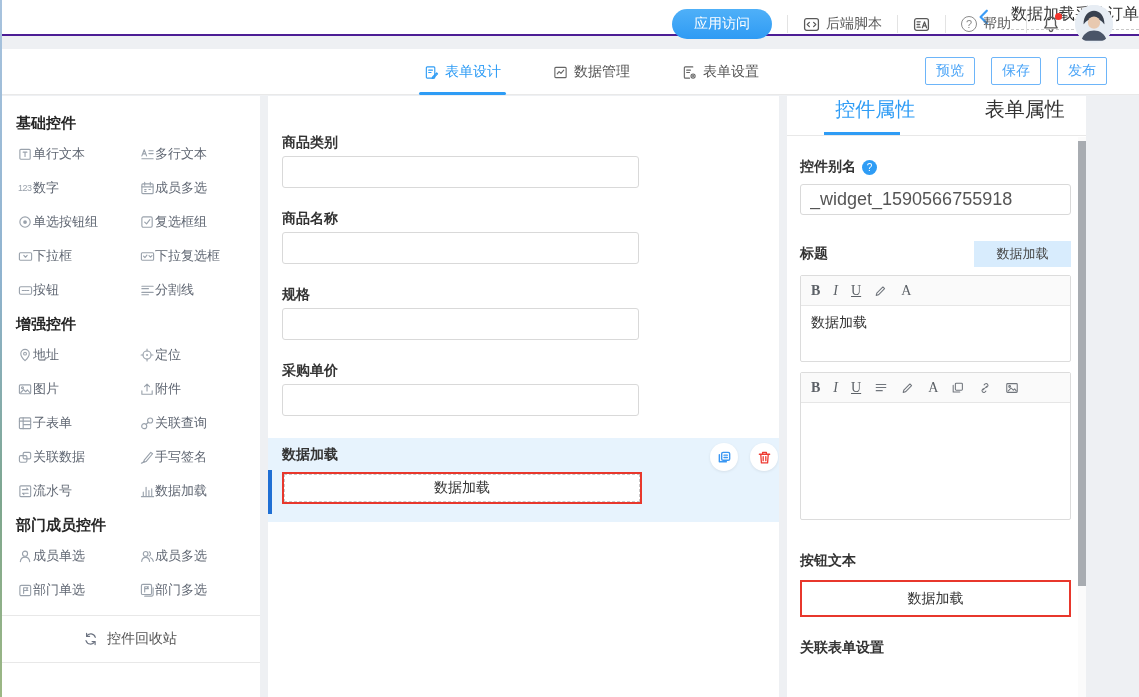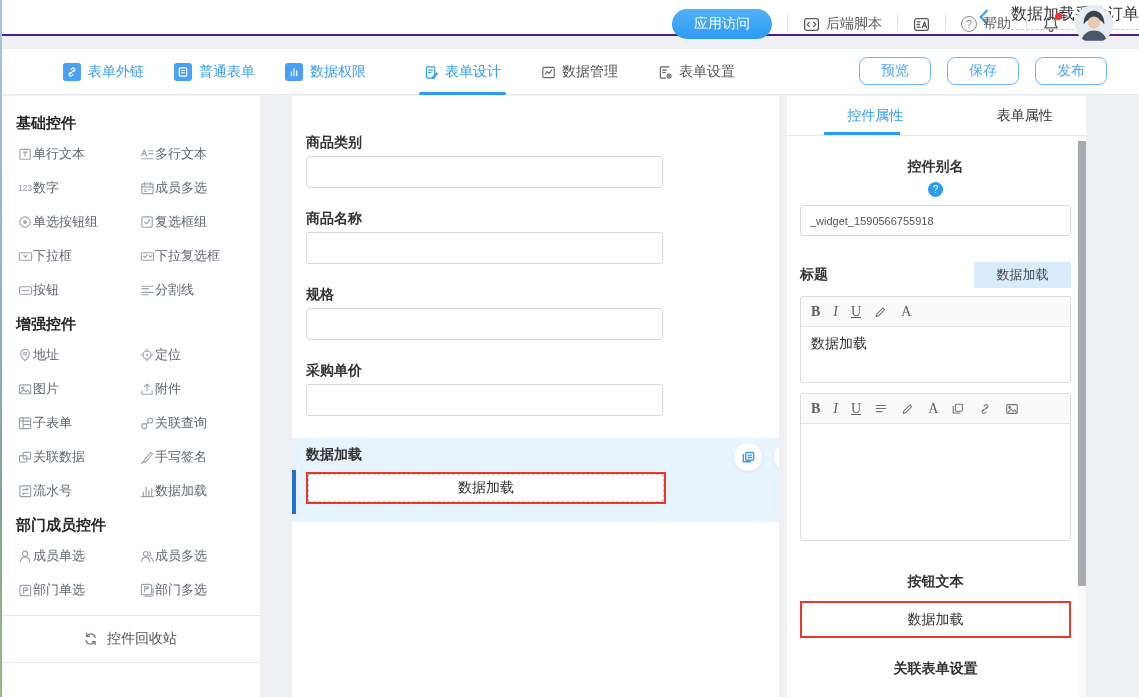--- a/index.html
+++ b/index.html
@@ -26,34 +26,34 @@
   .bell .dot { position:absolute; right:-2px; top:-2px; width:7px; height:7px; background:#f5332b; border-radius:50%; }
   .avatar { width:38px; height:38px; border-radius:50%; overflow:hidden; background:#e7edf4; cursor:pointer; }
 
   
   .sub { position:absolute; left:0; top:49px; width:1139px; height:46px; background:#fff;
     border-bottom:1px solid #e9e9e9; z-index:4; }
   .sub-left { position:absolute; left:63px; top:0; height:46px; display:flex; align-items:center; gap:30px; }
   .sl-item { display:flex; align-items:center; gap:7px; font-size:14px; color:#3b9cf6; cursor:pointer; }
   .bluebox { width:18px; height:18px; border-radius:3px; background:#4aa0f7; display:flex;
     align-items:center; justify-content:center; }
-  .sub-center { position:absolute; left:424px; top:0; height:46px; display:flex; gap:40px; }
+  .sub-center { position:absolute; left:424px; top:0; height:46px; display:flex; gap:52px; }
   .ctab { position:relative; display:flex; align-items:center; gap:6px; font-size:14px; color:#555; cursor:pointer; }
   .ctab.active { color:#2e9cf5; }
   .ctab.active .uline { position:absolute; left:-5px; right:-5px; bottom:0; height:3px;
     background:#2e9cf5; border-radius:2px; }
   .sub-right { position:absolute; right:32px; top:8px; display:flex; gap:16px; }
   .obtn { background:#fff; border:1px solid #6db5f9; color:#4aa4f7; font-size:14px;
-    padding:4px 21px; border-radius:8px; cursor:pointer; }
+    padding:4px 10px; border-radius:2px; cursor:pointer; }
 
   
   .main { position:absolute; left:0; top:96px; width:1086px; height:601px; display:flex; }
   .sidebar { width:260px; background:#fff; flex:none; padding-top:18px; overflow:hidden; }
   .gut { width:8px; flex:none; background:#eef0f3; }
-  .canvas { flex:1; background:#fff; padding:38px 14px 0 14px; position:relative; overflow:hidden;margin-left:24px; }
+  .canvas { flex:1; background:#fff; padding:38px 14px 0 14px; position:relative; overflow:hidden; }
   .panel { width:299px; flex:none; background:#fff; position:relative; overflow:hidden; }
 
   
   .s-title { font-size:15px; font-weight:bold; color:#262626; padding-left:16px; margin-bottom:12px; }
   .s-grid { display:grid; grid-template-columns:122px auto; row-gap:16px; padding-left:18px; margin-bottom:16px; }
   .sitem { display:flex; align-items:center; font-size:13px; color:#5f6672; cursor:grab; }
   svg.ic { width:15px; height:15px; stroke:#9aa2ac; fill:none; stroke-width:1.2;
     stroke-linecap:round; stroke-linejoin:round; flex:none; }
   .num123 { font-size:9px; color:#9aa2ac; letter-spacing:-0.5px; width:15px; flex:none; }
   .recycle { border-top:1px solid #e8e8e8; border-bottom:1px solid #e8e8e8; height:48px; margin-top:6px;
@@ -68,29 +68,29 @@
   .sel .f-label { margin-bottom:10px; }
   .wbtn { width:360px; height:32px; border:2px solid #e8372c; background:#fff; display:flex; }
   .wbtn-in { flex:1; border:1px dashed #c9c9c9; display:flex; align-items:center; justify-content:center;
     font-size:14px; color:#333; }
   .wact { position:absolute; top:5px; width:28px; height:28px; border-radius:50%; background:#fff;
     box-shadow:0 1px 3px rgba(0,0,0,.08); display:flex; align-items:center; justify-content:center; cursor:pointer; }
   .wact.copy { left:442px; } .wact.del { left:482px; }
 
   
   .p-tabs { height:40px; border-bottom:1px solid #e8e8e8; display:flex; }
-  .p-tab { flex:1; display:flex; align-items:center; justify-content:center; font-size:14px;
+  .p-tab { flex:1; display:flex; align-items:flex-start; justify-content:center; font-size:20px;
     color:#333; position:relative; cursor:pointer;padding-left:27px; }
   .p-tab.active { color:#2e9cf5; }
   .p-tab.active .uline { position:absolute; bottom:0; left:50%; margin-left:-38px; width:76px; height:3px; background:#2e9cf5; }
   .p-body { padding:0 15px 0 13px; }
-  .p-label { font-size:14px; font-weight:bold; color:#333; display:flex; align-items:center; gap:6px;flex-direction:column; }
+  .p-label { font-size:14px; font-weight:bold; color:#333; display:flex; align-items:center; gap:6px; }
   .helpb { width:15px; height:15px; background:#2e9cf5; color:#fff; border-radius:50%; font-size:10px;
     font-weight:normal; display:flex; align-items:center; justify-content:center; cursor:pointer; }
-  .p-input { width:100%; height:31px; border:1px solid #d9d9d9; border-radius:3px; font-size:11px;
+  .p-input { width:100%; height:31px; border:1px solid #d9d9d9; border-radius:3px; font-size:18px;
     color:#555; padding:0 9px; outline:none; }
   .title-row { display:flex; align-items:center; justify-content:space-between; margin-top:26px; }
   .chip { width:97px; height:26px; background:#d8ecfd; color:#444; font-size:13px; border:none;
     display:flex; align-items:center; justify-content:center; cursor:pointer; }
   .editor { border:1px solid #dcdcdc; border-radius:2px; margin-top:8px; }
   .etb { height:30px; background:#fafafa; border-bottom:1px solid #e6e6e6; display:flex;
     align-items:center; gap:13px; padding:0 10px; }
   .etb span { font-family:"Liberation Serif","DejaVu Serif",serif; font-size:14px; color:#5b6066; cursor:pointer; }
   .etb .b { font-weight:bold; } .etb .i { font-style:italic; } .etb .u { text-decoration:underline; }
   svg.eic { width:14px; height:14px; stroke:#70757c; fill:none; stroke-width:1.2;
@@ -150,47 +150,20 @@
             <circle cx="8" cy="8" r="8" fill="#e7edf4"></circle>
             <path d="M3.6 8c0-3.4 2-5.6 4.4-5.6S12.4 4.6 12.4 8c0 .8-.8-2.2-4.4-2.2S3.6 8.8 3.6 8z" fill="#39414f"></path>
             <circle cx="8" cy="7.4" r="2.6" fill="#e8c9b0"></circle>
             <path d="M2.6 15c.9-3 3-4.3 5.4-4.3s4.5 1.3 5.4 4.3z" fill="#4a5568"></path>
           </svg>
       </div>
     </div>
   </div>
 
   <div class="sub">
-    <div class="sub-left">
-      <div class="sl-item">
-        <span class="bluebox">
-            <svg width="12" height="12" viewBox="0 0 16 16" fill="none" stroke="#fff" stroke-width="1.5" stroke-linecap="round">
-              <path d="M6 10l4-4M7 4.5l1.4-1.4a2.2 2.2 0 0 1 3.1 3.1L10.1 7.6M9 11.5l-1.4 1.4a2.2 2.2 0 0 1-3.1-3.1L5.9 8.4"></path>
-            </svg>
-          </span>
-        <span>表单外链</span>
-      </div>
-      <div class="sl-item">
-        <span class="bluebox">
-            <svg width="12" height="12" viewBox="0 0 16 16" fill="none" stroke="#fff" stroke-width="1.5" stroke-linecap="round">
-              <rect x="3" y="2.5" width="10" height="11" rx="1"></rect>
-              <path d="M5.8 6h4.4M5.8 9h4.4"></path>
-            </svg>
-          </span>
-        <span>普通表单</span>
-      </div>
-      <div class="sl-item">
-        <span class="bluebox">
-            <svg width="12" height="12" viewBox="0 0 16 16" fill="none" stroke="#fff" stroke-width="1.6" stroke-linecap="round">
-              <path d="M4.5 13V8M8 13V3.5M11.5 13V6.5"></path>
-            </svg>
-          </span>
-        <span>数据权限</span>
-      </div>
-    </div>
     <div class="sub-center">
       <div class="ctab active">
         <svg class="ic" style="stroke:#2e9cf5" viewBox="0 0 16 16">
             <rect x="2.5" y="2" width="9" height="12" rx="1"></rect>
             <path d="M5 5.5h4M5 8h2.5"></path>
             <path d="M9.2 12.8l4.3-4.3 1 1-4.3 4.3-1.6.6z"></path>
           </svg>
         <span>表单设计</span>
         <div class="uline"></div>
       </div>

